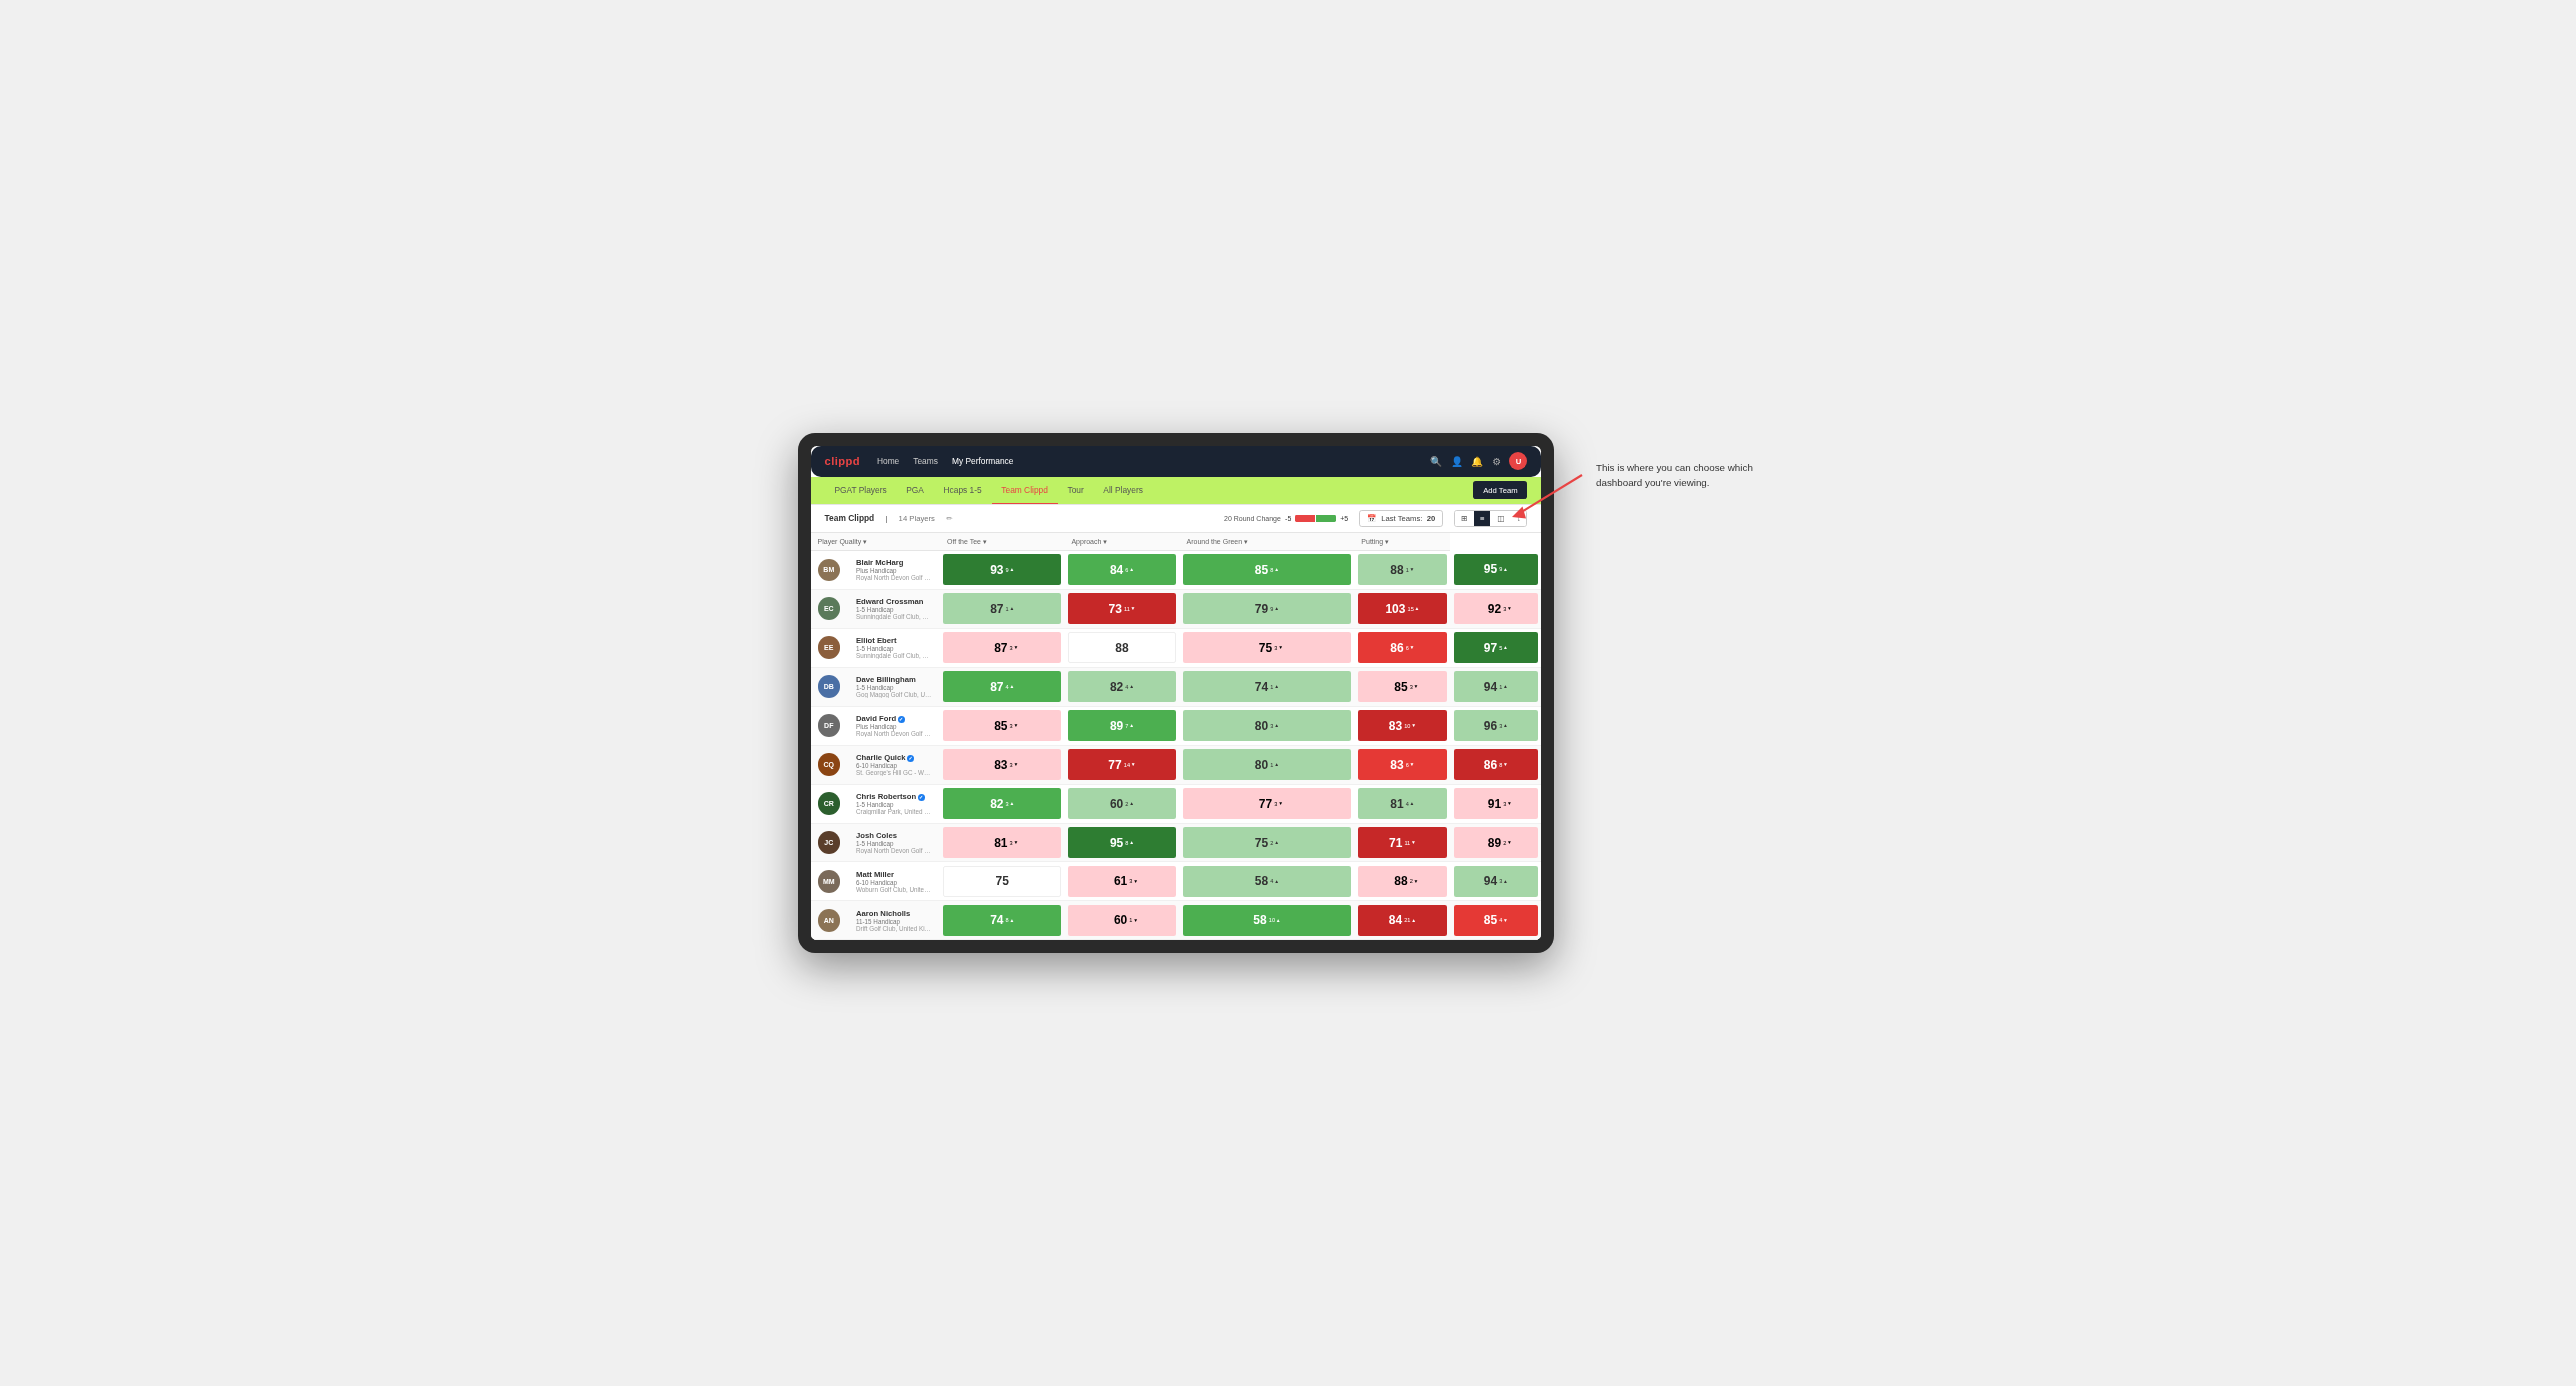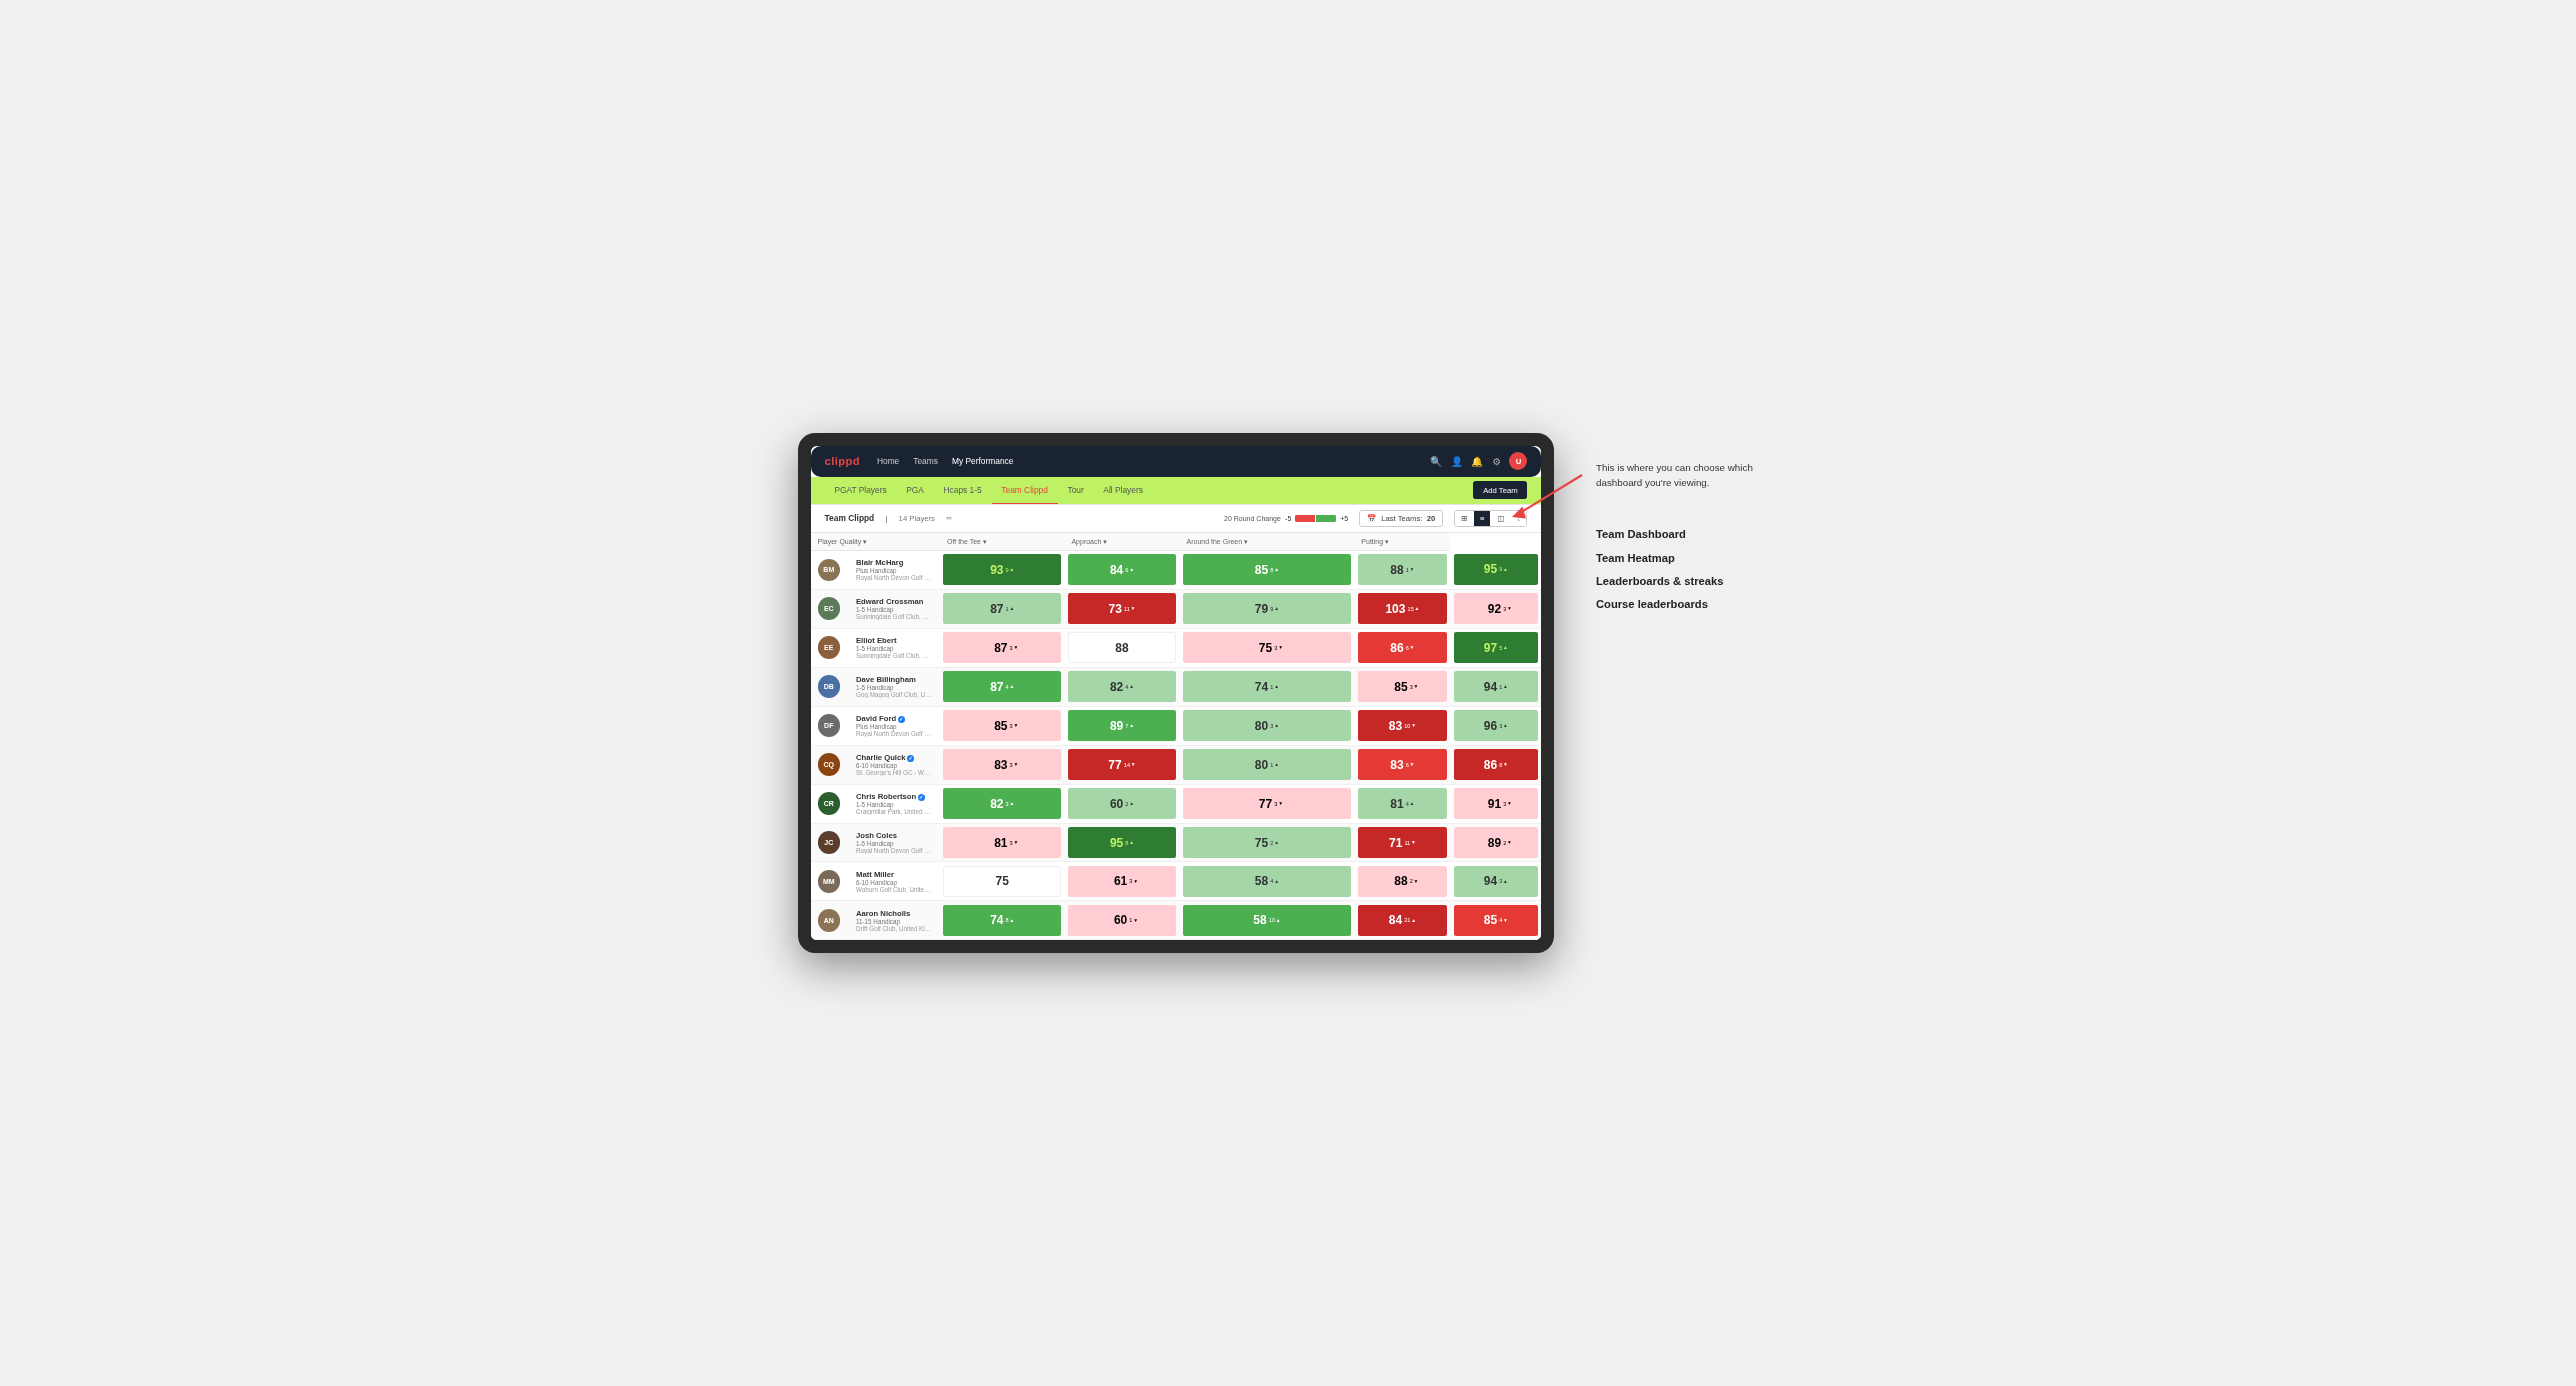--- a/index.html
+++ b/index.html
@@ -298,21 +298,21 @@
       justify-content: center;
       gap: 2.1px;
       height: 31px;
       border-radius: 2.1px;
       font-size: 12.6px;
       font-weight: 700;
       color: #333;
       margin: 0.7px;
     }
 
-    .stat-box.green-dark { background: #2e7d32; color: #bef264; }
+    .stat-box.green-dark { background: #2e7d32; color: #ffffff; }
     .stat-box.green-med { background: #4caf50; color: #fff; }
     .stat-box.green-light { background: #a5d6a7; color: #333; }
     .stat-box.red-dark { background: #c62828; color: #fff; }
     .stat-box.red-med { background: #e53935; color: #fff; }
     .stat-box.red-light { background: #ffcdd2; color: #000000; padding-left: 8px; }
     .stat-box.white { background: #fff; color: #333; border: 0.7px solid #eee; }
 
     .stat-change {
       font-size: 5.6px;
       font-weight: 400;
@@ -896,22 +896,16 @@
   </div>
 
   <div class="annotation-panel">
     <p class="annotation-text">This is where you can choose which dashboard you're viewing.</p>
 
     <svg width="84" height="56" viewBox="0 0 120 80" style="position:absolute;top:35px;left:-91px;">
       <line x1="110" y1="10" x2="20" y2="65" stroke="#e84444" stroke-width="3"></line>
       <polygon points="10,70 25,55 30,72" fill="#e84444"></polygon>
     </svg>
 
-    <div class="annotation-list">
-      <div class="annotation-item">Team Dashboard</div>
-      <div class="annotation-item">Team Heatmap</div>
-      <div class="annotation-item">Leaderboards &amp; streaks</div>
-      <div class="annotation-item">Course leaderboards</div>
-    </div>
   </div>
 
 </div>
 
 
 </body></html>

